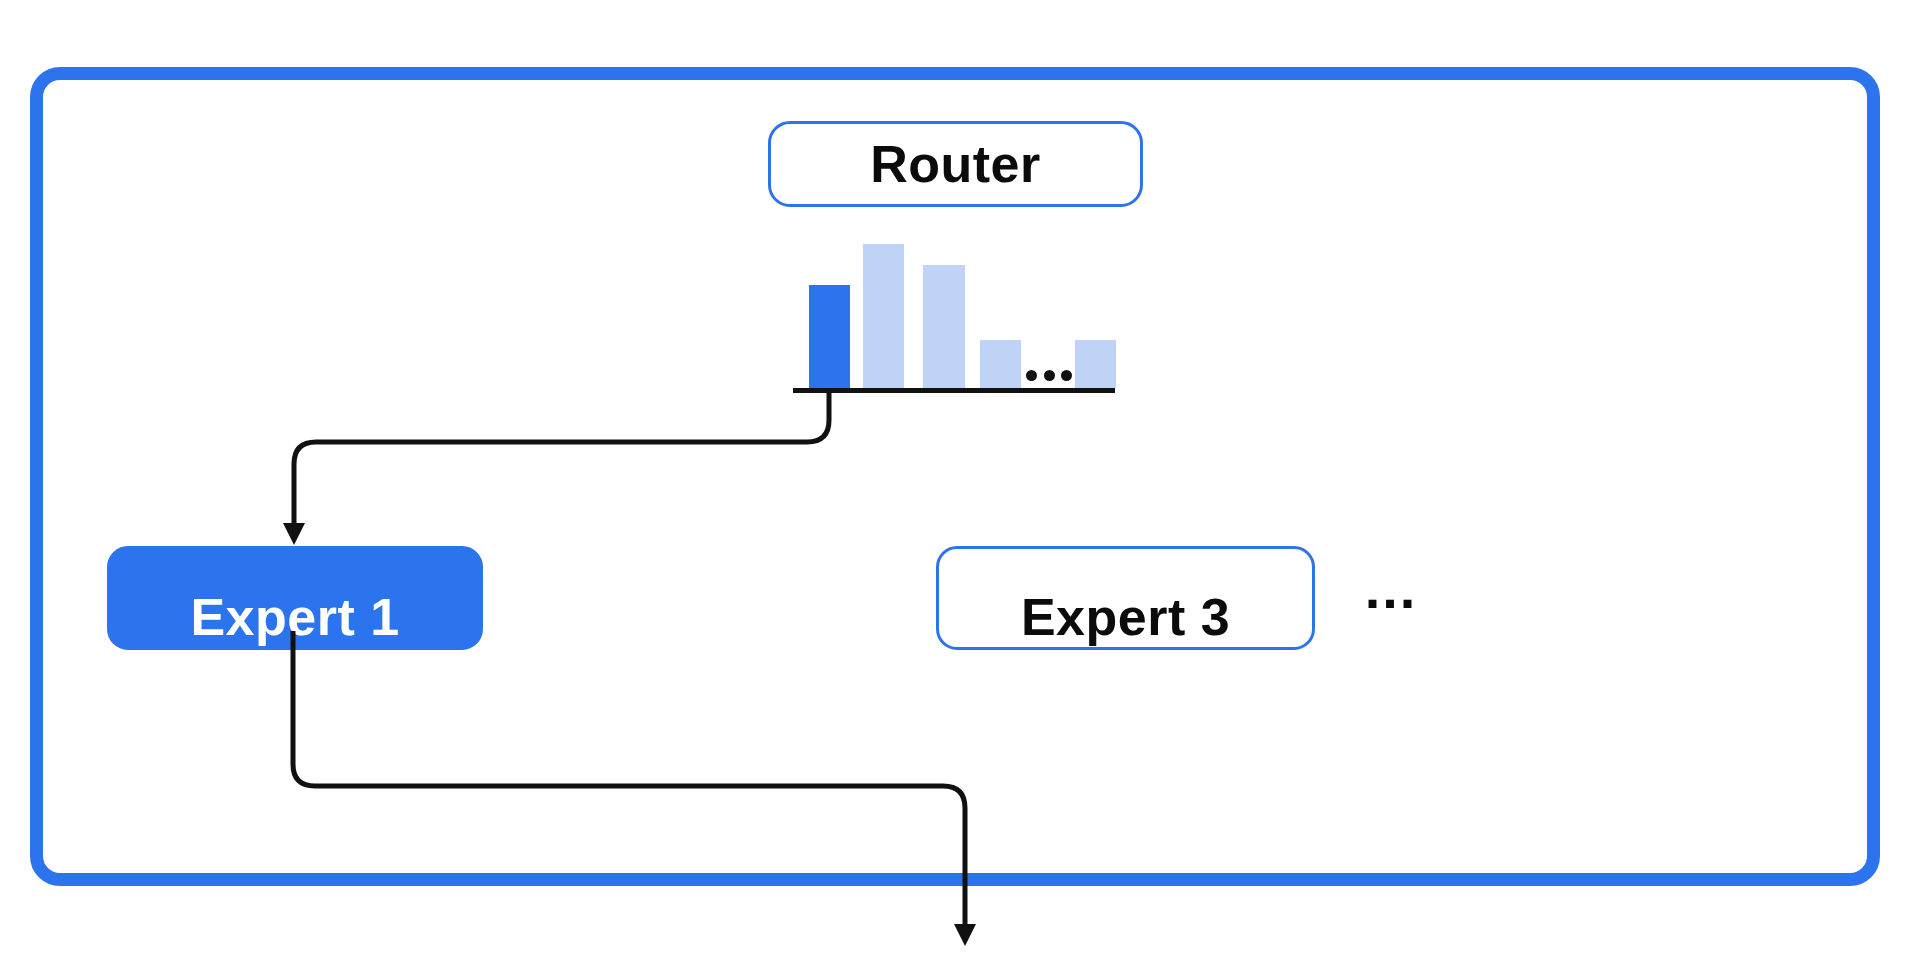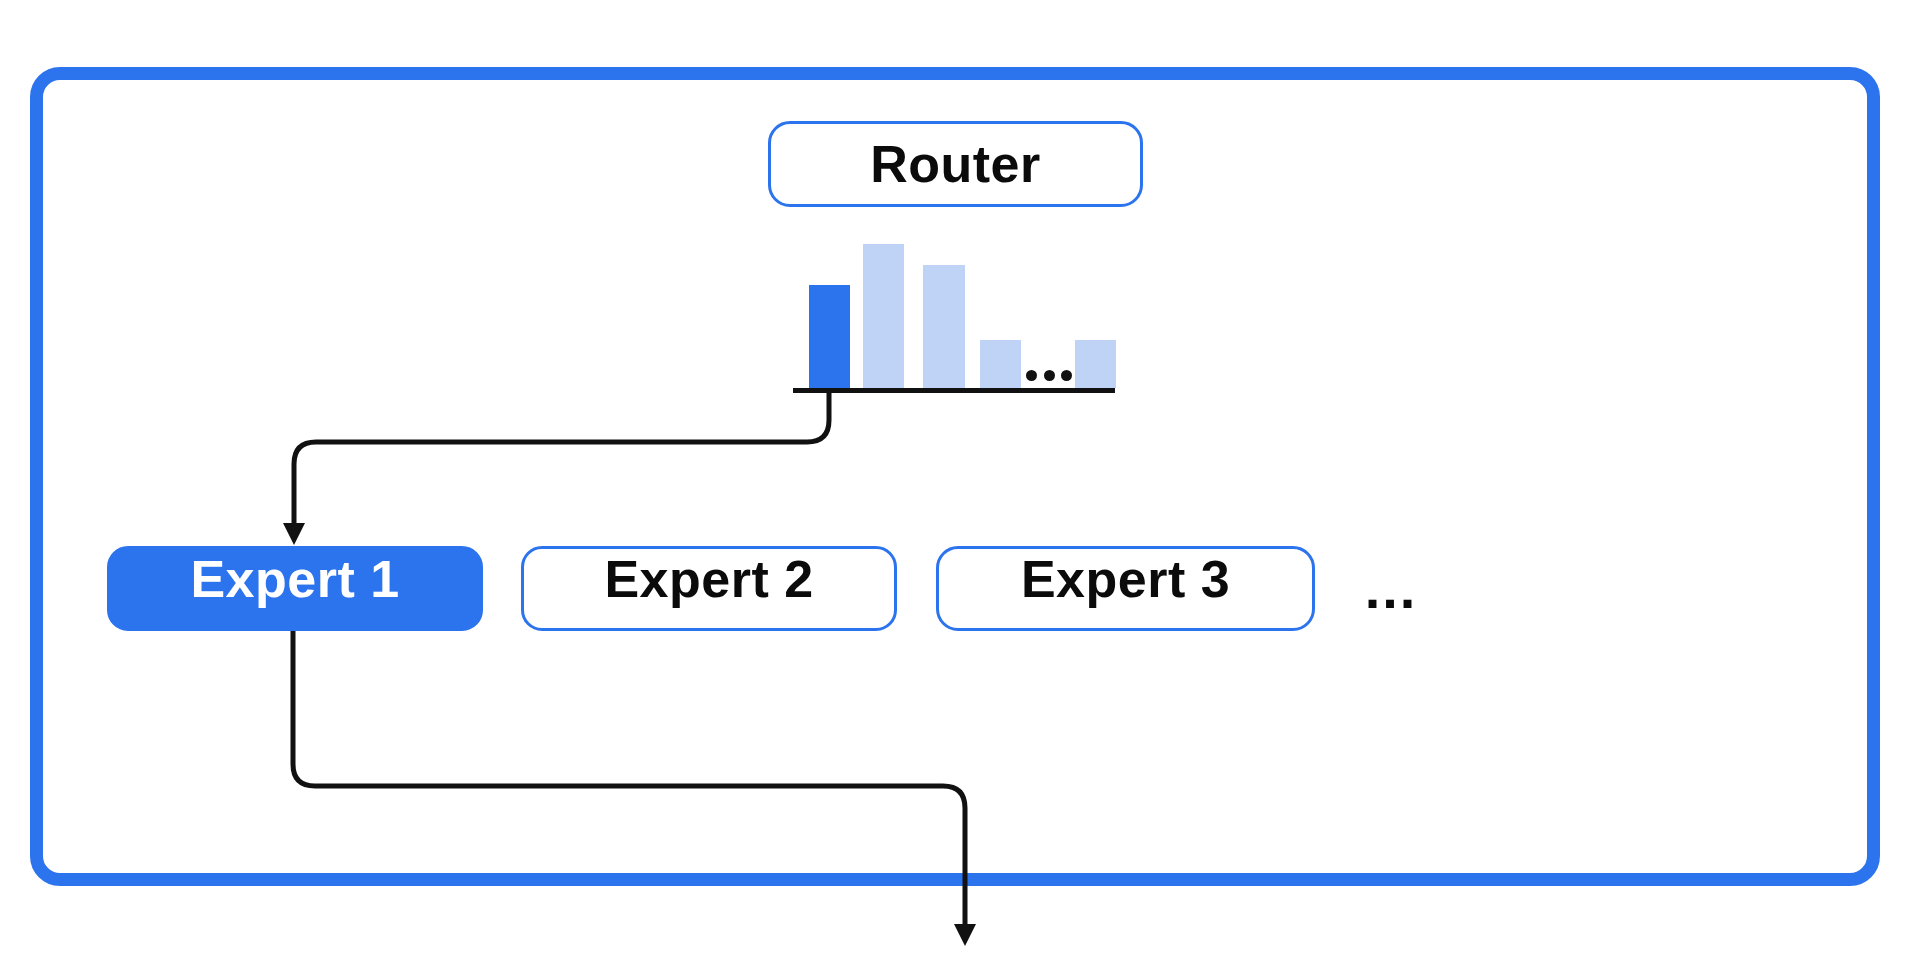--- a/index.html
+++ b/index.html
@@ -45,29 +45,29 @@
   .chart-dots {
     position: absolute; left: 1026px; top: 337px; width: 46px; height: 11px;
     display: flex; justify-content: space-between; align-items: center;
   }
   .chart-dots i {
     width: 11px; height: 11px; border-radius: 50%; background: var(--line); display: block;
   }
 
   
   .expert-box {
-    position: absolute; top: 513px; height: 85px;
+    position: absolute; top: 513px; height: 104px;
     background: var(--box-bg); border: 3px solid var(--accent); border-radius: 21px;
-    display: flex; align-items: flex-start; justify-content: center;
+    display: flex; align-items: flex-end; justify-content: center;
     font-size: 52px; font-weight: 700; color: var(--text); letter-spacing: 0.5px;
   }
   .expert-box.selected { background: var(--accent); border-color: var(--accent); color: #ffffff; }
   .expert-1 { left: 107px;  width: 376px; }
   .expert-2 { left: 521px;  width: 376px; }
-  .expert-3 { left: 936px;  width: 379px; border-radius: 22px; }
+  .expert-3 { left: 936px;  width: 379px; }
   .expert-n { left: 1467px; width: 375px; }
   .experts-ellipsis {
     position: absolute; left: 1341px; top: 513px; width: 100px; height: 85px;
     display: flex; align-items: center; justify-content: center;
     font-size: 56px; font-weight: 700; color: var(--text); letter-spacing: 2px;
   }
 
   
   .connectors {
     position: absolute; left: 0; top: 0; width: 1923px; height: 963px;
@@ -97,23 +97,20 @@
       <i></i>
       <i></i>
       <i></i>
     </div>
     <div class="chart-axis"></div>
   </div>
 
   <div class="expert-box expert-1 selected">
     <span>Expert 1</span>
   </div>
-  <div class="expert-box expert-2">
-    <span>Expert 2</span>
-  </div>
   <div class="expert-box expert-3">
     <span>Expert 3</span>
   </div>
   <div class="experts-ellipsis">...</div>
 
   <svg class="connectors" viewBox="0 0 1923 963">
 
     <path d="M 829 357 L 829 387 Q 829 409 807 409 L 316 409 Q 294 409 294 431 L 294 491"></path>
     <polygon points="283,490 305,490 294,512"></polygon>
 

